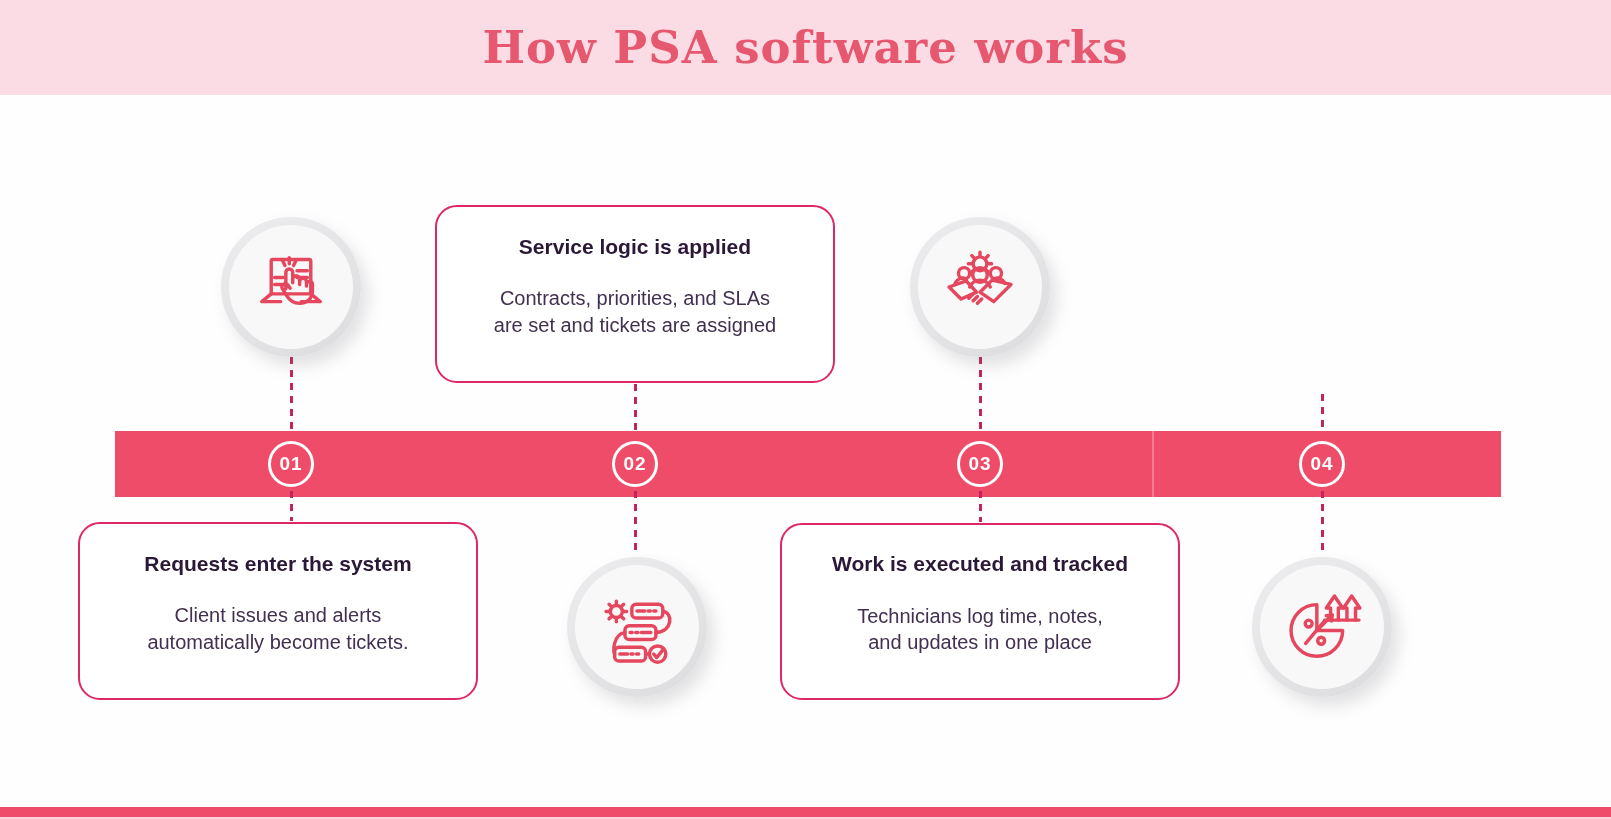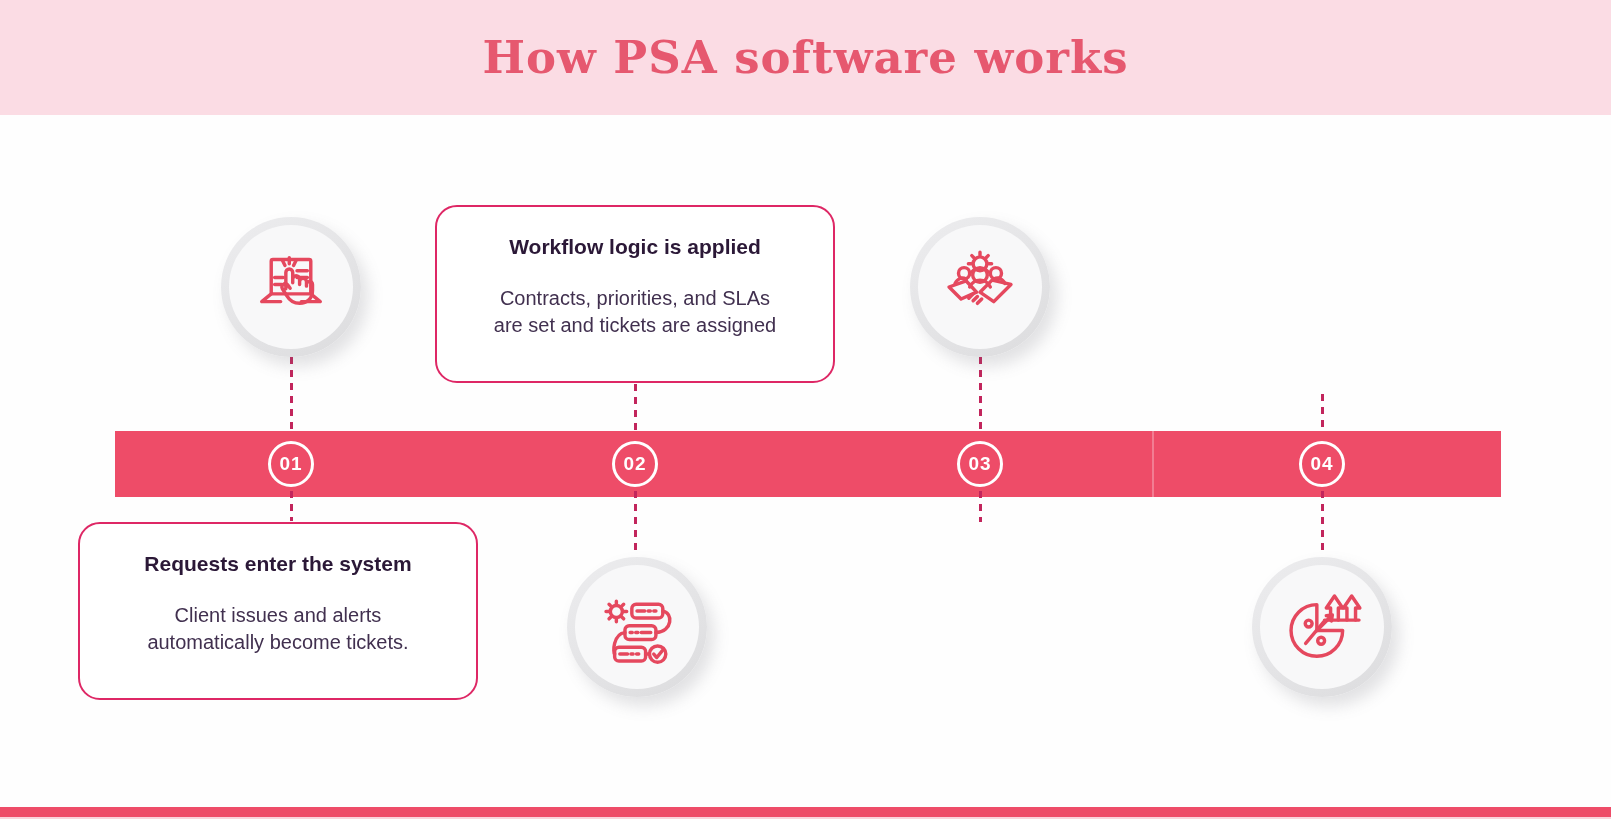--- a/index.html
+++ b/index.html
@@ -4,21 +4,21 @@
 <title>How PSA software works</title>
 <style>
   html,body { margin:0; padding:0; background:#ffffff; }
   .canvas {
     position:relative; width:1611px; height:819px; overflow:hidden;
     background:#FEFEFE;
     font-family:"Liberation Sans", sans-serif;
   }
   
   .header-band {
-    position:absolute; left:0; top:0; width:1611px; height:115px;
+    position:absolute; left:0; top:0; width:1611px; height:95px;
     background:#FBDCE4; display:flex; align-items:center; justify-content:center;
   }
   .page-title {
     font-family:"DejaVu Serif", serif; font-weight:700;
     font-size:45px; color:#E6586F; letter-spacing:1px; margin:0;
   }
   
   .timeline-bar {
     position:absolute; left:115px; top:431px; width:1386px; height:66px;
     background:#EE4C68;
@@ -107,21 +107,21 @@
         <rect x="27" y="18" width="46" height="40" rx="2"></rect>
         <path d="M27,58 L16,67 H38 M73,58 L84,67 H62"></path>
         <path d="M57,31 H69 M57,39 H69 M31,39 H41 M31,47 H39"></path>
         <path d="M43,25 L40,19 M48,23 V16 M53,25 L56,19"></path>
         <path d="M44,52 V33 a4,4 0 0 1 8,0 v12 m0,-4 a4,4 0 0 1 8,0 v6 m0,-3 a4,4 0 0 1 8,0 v5 m0,-2 a3.5,3.5 0 0 1 7,0 v7 c0,9 -6,15 -15,15 c-8,0 -12,-4 -15,-9 l-5,-8 c-1.2,-2 -0.6,-4.2 1.3,-5.3 c1.8,-1 4,-0.4 5.2,1.3 l2.5,3.5"></path>
       </svg>
     </div>
   </div>
 
   <div class="card" style="left:435px; top:205px; width:400px; height:178px;">
-    <h3 class="card-title">Workflow logic is applied</h3>
+    <h3 class="card-title">Service logic is applied</h3>
     <p class="card-desc">Contracts, priorities, and SLAs
 are set and tickets are assigned</p>
   </div>
 
   <div class="icon-circle" style="left:910px; top:217px;">
     <div class="icon-inner">
       <svg viewBox="0 0 100 100">
         <circle cx="50" cy="23" r="8"></circle>
         <path d="M60,23 H63.5 M57.1,30.1 L59.5,32.5 M42.9,30.1 L40.5,32.5 M40,23 H36.5 M42.9,15.9 L40.5,13.5 M50,13 V9.5 M57.1,15.9 L59.5,13.5"></path>
         <circle cx="31.5" cy="34" r="6.5"></circle>
@@ -153,20 +153,25 @@
         <path d="M42,56.5 h2.5 M48.5,56.5 h2.5 M55,56.5 h11"></path>
         <rect x="24" y="73.5" width="36" height="16" rx="5"></rect>
         <path d="M30,81.5 h9 M43,81.5 h2.5 M49.5,81.5 h2.5"></path>
         <path d="M80,31.5 C92,33 92,55 72,56.5 M36,56.5 C22,58 22,80 24,81.5 M60,81.5 H64.5"></path>
         <circle cx="74" cy="81.5" r="9.5"></circle>
         <path d="M69.5,81.5 l3.5,4 l6.5,-8"></path>
       </svg>
     </div>
   </div>
 
+  <div class="card" style="left:780px; top:523px; width:400px; height:177px;">
+    <h3 class="card-title">Work is executed and tracked</h3>
+    <p class="card-desc">Technicians log time, notes,
+and updates in one place</p>
+  </div>
 
   <div class="icon-circle" style="left:1252px; top:557px;">
     <div class="icon-inner">
       <svg viewBox="0 0 100 100">
         <path d="M44,24 A30,30 0 1 0 74,54 L44,54 Z"></path>
         <path d="M44,54 L62,36 M62,36 l-7,1 M62,36 l-1,7"></path>
         <circle cx="34.5" cy="46" r="4"></circle>
         <circle cx="49" cy="66" r="4"></circle>
         <path d="M31,69 L53,43"></path>
         <path d="M53,42 H93"></path>

